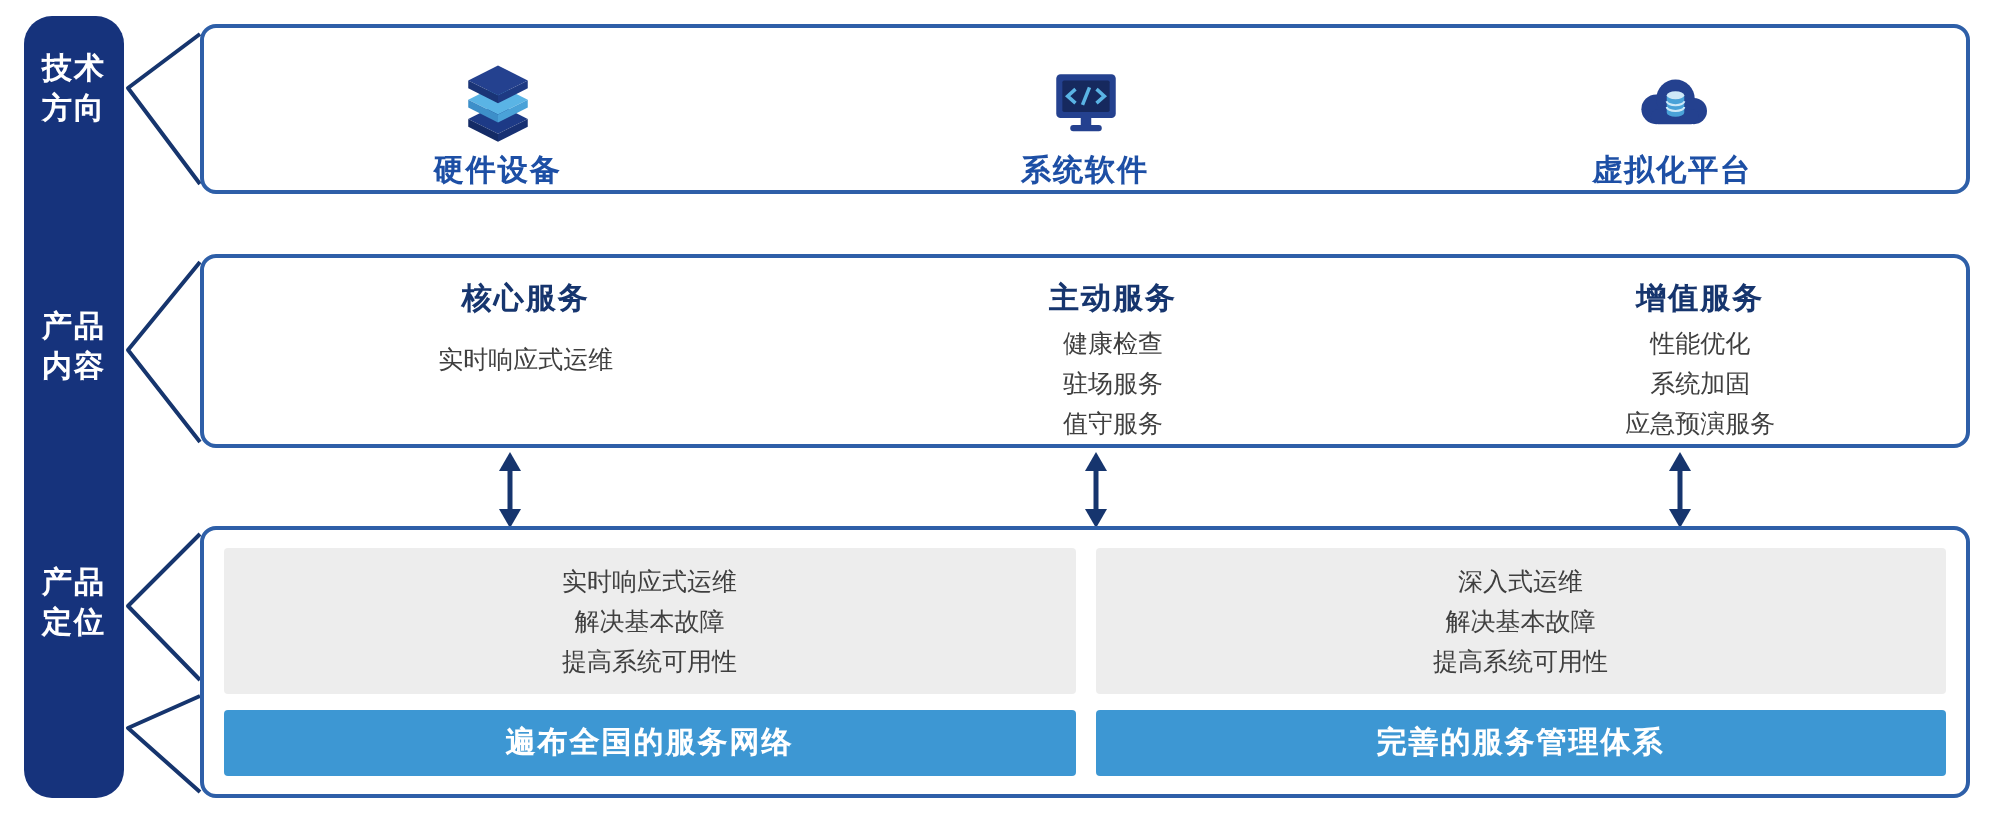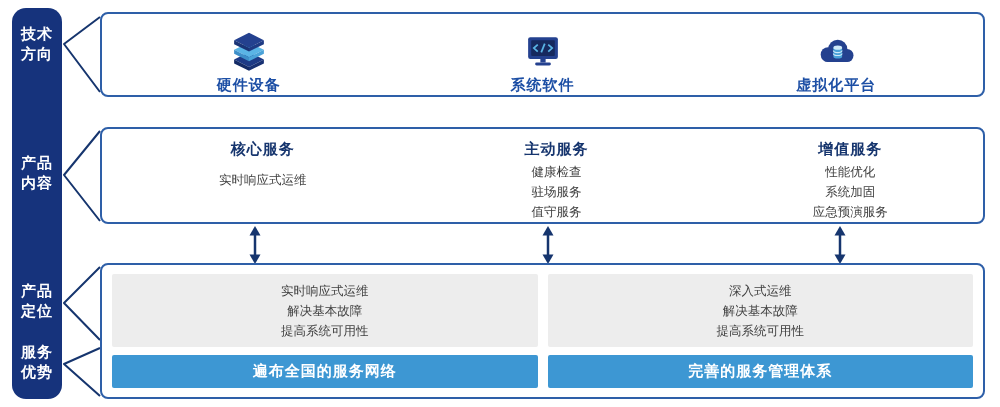--- a/index.html
+++ b/index.html
@@ -72,24 +72,20 @@
       <span class="sl">技术</span>
       <span class="sl">方向</span>
     </div>
     <div class="side-label" style="top:145px">
       <span class="sl">产品</span>
       <span class="sl">内容</span>
     </div>
     <div class="side-label" style="top:273px">
       <span class="sl">产品</span>
       <span class="sl">定位</span>
-    </div>
-    <div class="side-label" style="top:334px">
-      <span class="sl">服务</span>
-      <span class="sl">优势</span>
     </div>
   </div>
 
   <div class="panel-box top-box">
     <div class="col tech-col">
       <svg class="tech-icon" viewBox="0 0 48 48">
         <polygon points="24,24 41,32.5 24,41 7,32.5" fill="#1d3a86"></polygon>
         <polygon points="7,32.5 24,41 24,45.5 7,37" fill="#142b66"></polygon>
         <polygon points="41,32.5 24,41 24,45.5 41,37" fill="#183173"></polygon>
         <polygon points="24,13 41,21.5 24,30 7,21.5" fill="#5ab4e5"></polygon>

